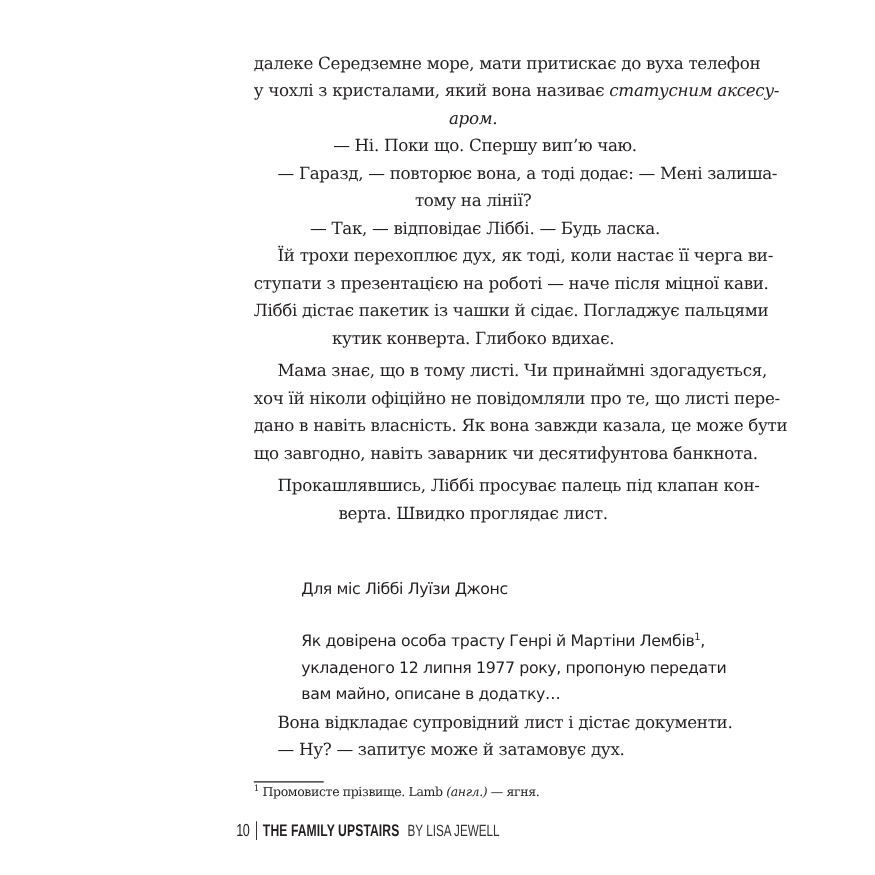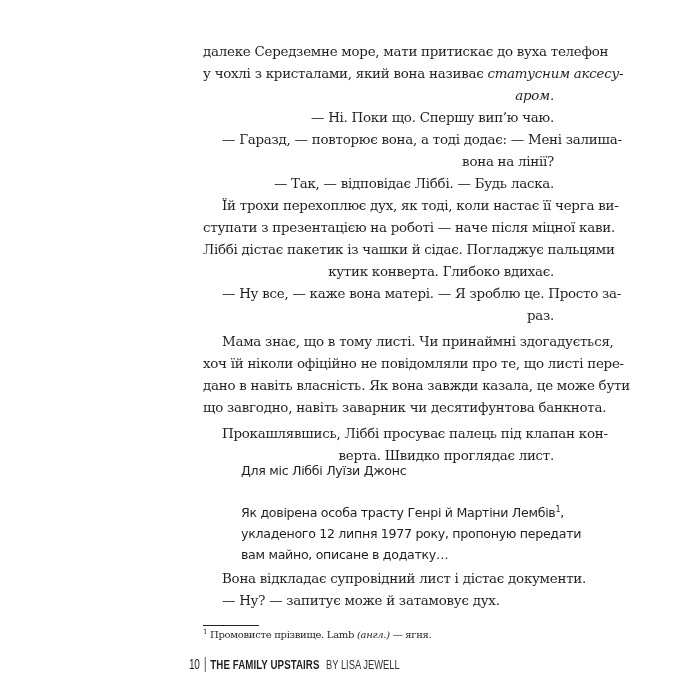--- a/index.html
+++ b/index.html
@@ -8,21 +8,21 @@
   .body-text {
     position: absolute; left: 187px; top: 41px; width: 351px;
     font-family: "DejaVu Serif", "Liberation Serif", serif;
     font-size: 13.4px; line-height: 22px; letter-spacing: -0.25px;
     text-align: justify;
   }
   .body-text p { margin: 0; text-indent: 19px; }
   .body-text p.noindent { text-indent: 0; }
   .body-text p.gap { margin-top: 4px; }
   .body-text .line { display: block; text-align: justify; text-align-last: justify; white-space: nowrap; }
-  .body-text .last { display: block; text-align: right; white-space: nowrap; }
+  .body-text .last { display: block; text-align: center; white-space: nowrap; }
   .body-text em { font-style: italic; }
   .letter {
     position: absolute; left: 225px; top: 460px; width: 290px;
     font-family: "DejaVu Sans", "Liberation Sans", sans-serif;
     font-size: 12.6px; line-height: 21px; letter-spacing: -0.3px;
   }
   .letter .line { display: block; white-space: nowrap; }
   .letter .spacer { height: 21px; }
   .letter sup { font-size: 8px; vertical-align: 5px; line-height: 0; }
   .tail {
@@ -59,34 +59,30 @@
     <p class="noindent">
       <span class="line">далеке Середземне море, мати притискає до вуха телефон</span>
       <span class="line"><span>у чохлі з кристалами, який вона називає </span><em>статусним аксесу-</em></span>
       <span class="last"><em>аром</em><span>.</span></span>
     </p>
     <p>
       <span class="last" style="text-indent:19px">— Ні. Поки що. Спершу вип’ю чаю.</span>
     </p>
     <p>
       <span class="line" style="text-indent:19px">— Гаразд, — повторює вона, а тоді додає: — Мені залиша-</span>
-      <span class="last" style="text-indent:0">вона на лінії?</span>
+      <span class="last" style="text-indent:0">тому на лінії?</span>
     </p>
     <p>
       <span class="last" style="text-indent:19px">— Так, — відповідає Ліббі. — Будь ласка.</span>
     </p>
     <p>
       <span class="line" style="text-indent:19px">Їй трохи перехоплює дух, як тоді, коли настає її черга ви-</span>
       <span class="line" style="text-indent:0">ступати з презентацією на роботі — наче після міцної кави.</span>
       <span class="line" style="text-indent:0">Ліббі дістає пакетик із чашки й сідає. Погладжує пальцями</span>
       <span class="last" style="text-indent:0">кутик конверта. Глибоко вдихає.</span>
-    </p>
-    <p>
-      <span class="line" style="text-indent:19px">— Ну все, — каже вона матері. — Я зроблю це. Просто за-</span>
-      <span class="last" style="text-indent:0">раз.</span>
     </p>
     <p class="gap">
       <span class="line" style="text-indent:19px">Мама знає, що в тому листі. Чи принаймні здогадується,</span>
       <span class="line" style="text-indent:0">хоч їй ніколи офіційно не повідомляли про те, що листі пере-</span>
       <span class="line" style="text-indent:0">дано в навіть власність. Як вона завжди казала, це може бути</span>
       <span class="last" style="text-indent:0">що завгодно, навіть заварник чи десятифунтова банкнота.</span>
     </p>
     <p class="gap">
       <span class="line" style="text-indent:19px">Прокашлявшись, Ліббі просуває палець під клапан кон-</span>
       <span class="last" style="text-indent:0">верта. Швидко проглядає лист.</span>

